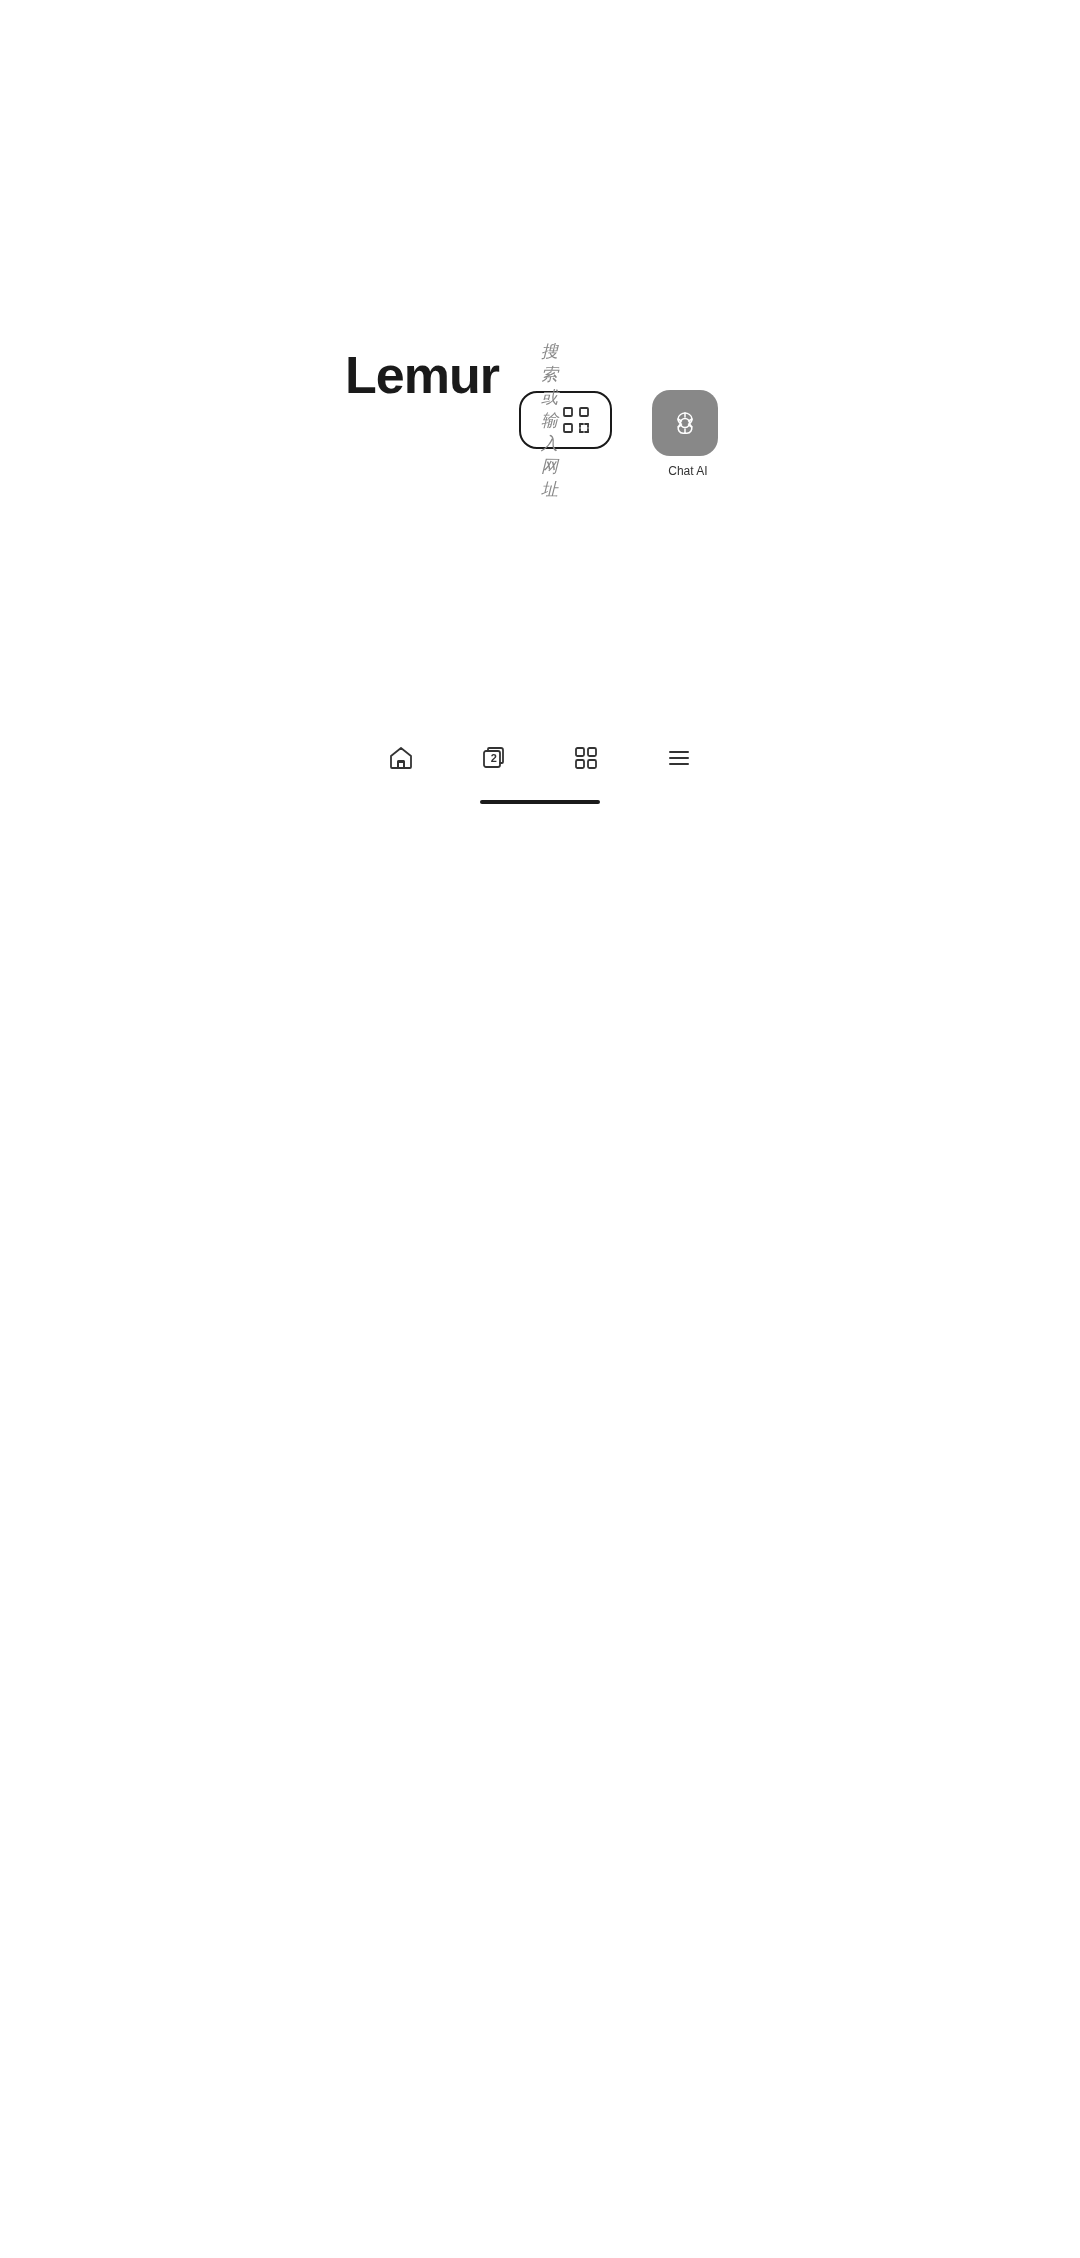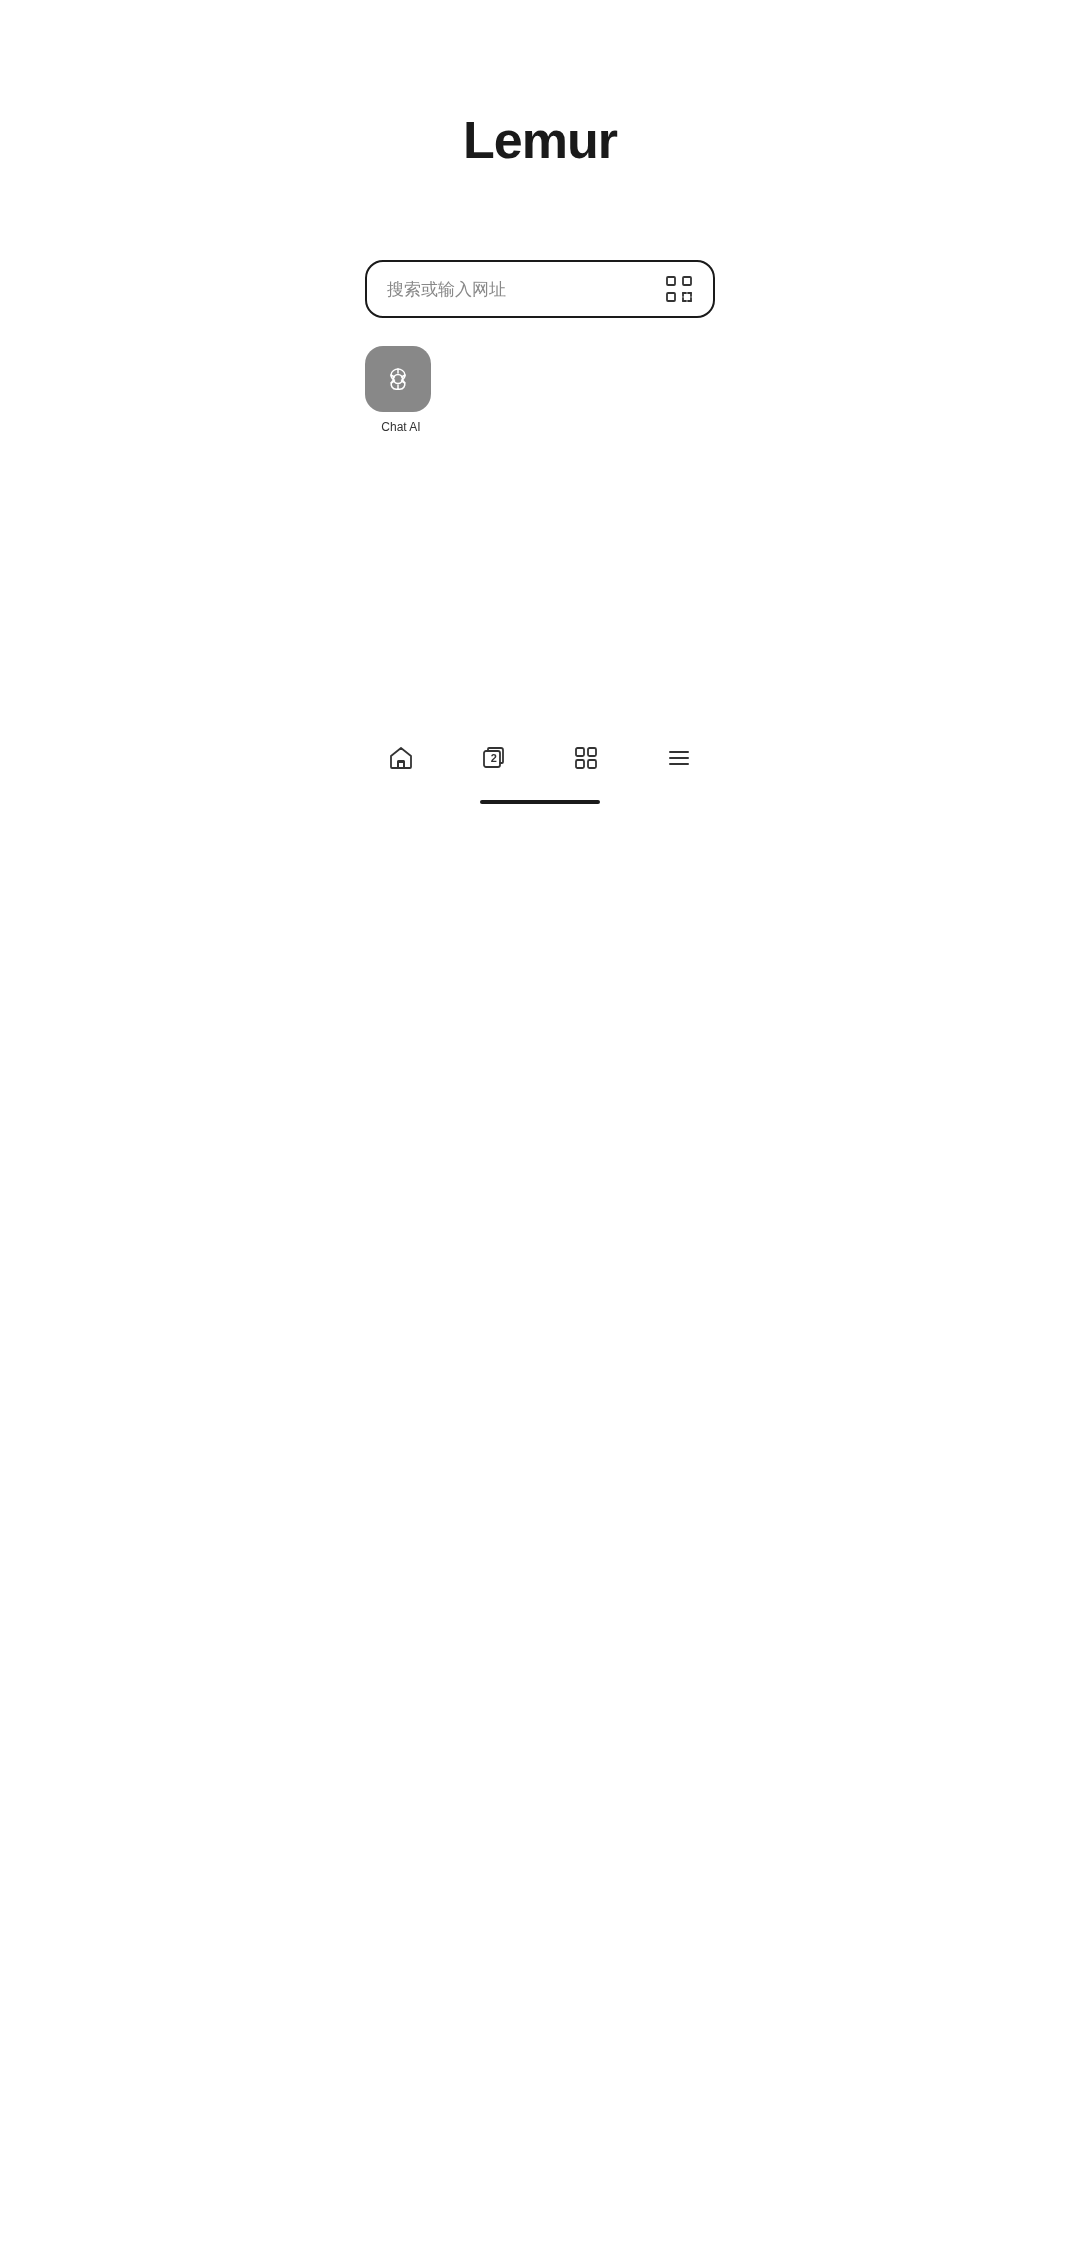--- a/index.html
+++ b/index.html
@@ -19,21 +19,21 @@
       align-items: center;
       position: relative;
       overflow: hidden;
       margin: 0 auto;
     }
 
     .main-content {
       flex: 1;
       width: 100%;
       display: flex;
-      flex-direction: column;
+      flex-direction: row;
       align-items: center;
       padding-top: 110px;
     }
 
     .logo-area {
       margin-bottom: 90px;
     }
 
     .logo-text {
       font-size: 52px;
@@ -51,20 +51,21 @@
     .search-bar {
       width: 100%;
       height: 58px;
       border: 2.5px solid #1a1a1a;
       border-radius: 18px;
       display: flex;
       align-items: center;
       padding: 0 16px 0 20px;
       background: #ffffff;
       cursor: text;
+      font-style: italic;
     }
 
     .search-placeholder {
       flex: 1;
       font-size: 17px;
       color: #888888;
       font-weight: 400;
     }
 
     .scan-icon-wrapper {

